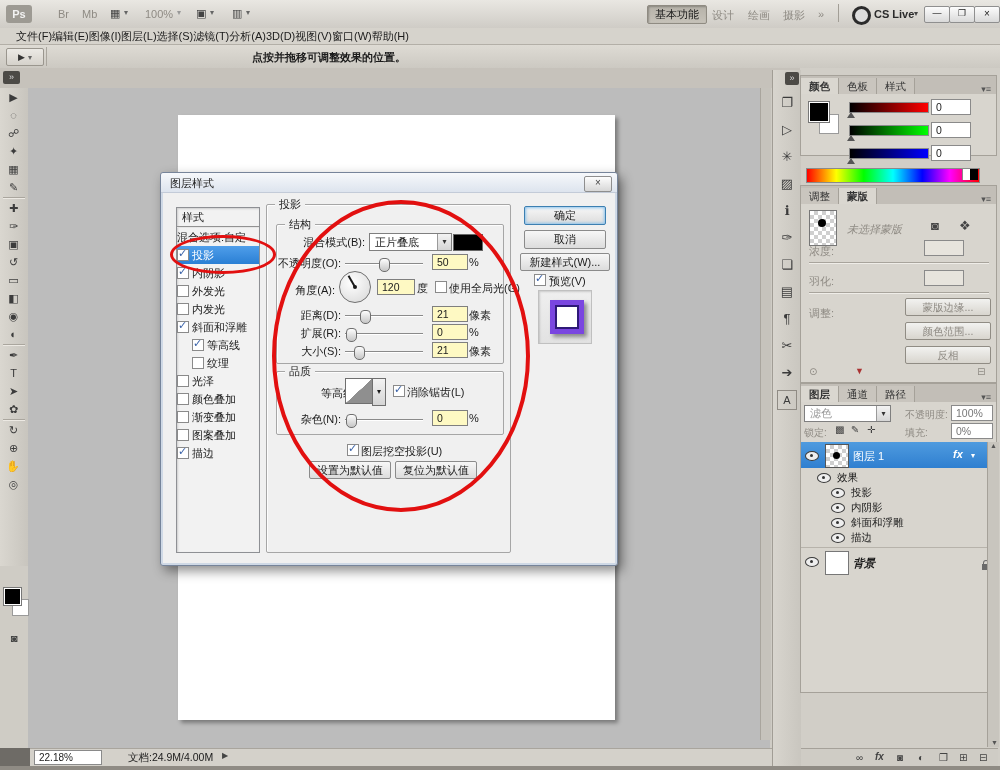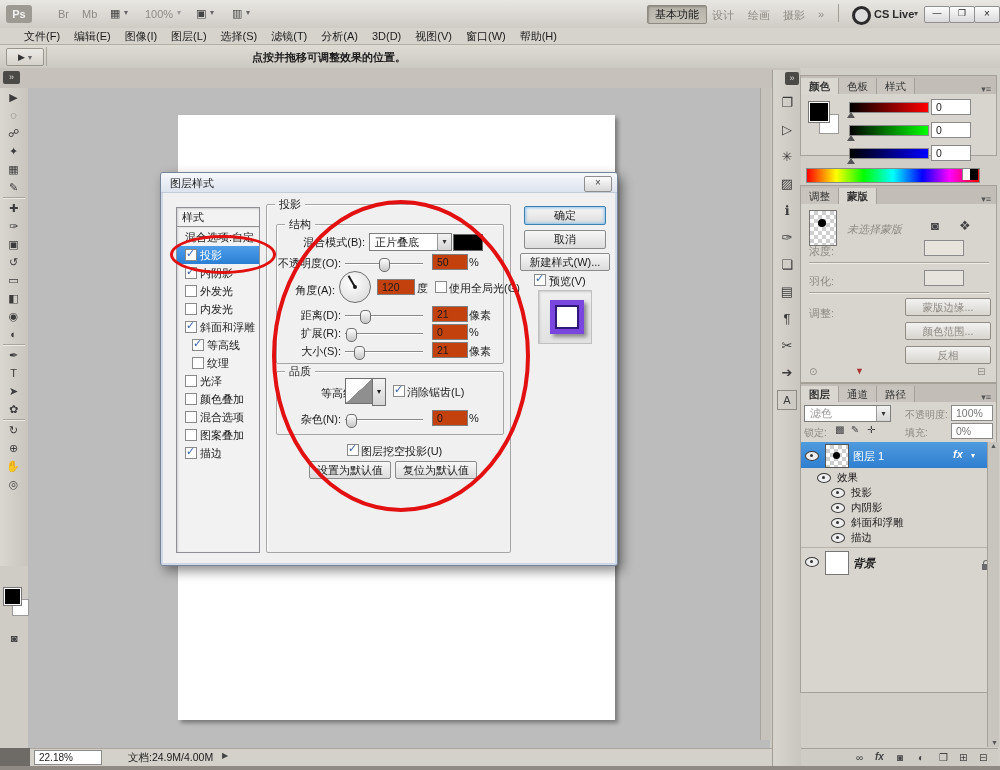--- a/index.html
+++ b/index.html
@@ -2,21 +2,21 @@
 <html><head>
 <meta charset="utf-8">
 <style>
   html,body{margin:0;padding:0}
   body{width:1000px;height:770px;position:relative;overflow:hidden;
        font-family:"Liberation Sans","DejaVu Sans",sans-serif;font-size:11px;color:#1b1b1b;
        background:#cfccc5;outline:1px solid #8a8781}
   .abs{position:absolute}
   
   #titlebar{left:0;top:0;width:1000px;height:28px;background:linear-gradient(#e9e7e2,#cfccc6);border-bottom:1px solid #a9a59d}
-  #menubar{left:0;top:28px;width:1000px;height:17px;background:#d6d3cc;border-bottom:1px solid #b3afa7;display:flex;align-items:center;gap:14px;padding-left:24px;box-sizing:border-box}
+  #menubar{left:0;top:28px;width:1000px;height:17px;background:#d6d3cc;border-bottom:1px solid #b3afa7;display:flex;align-items:center;padding-left:16px;box-sizing:border-box}
   .mi{white-space:nowrap;cursor:default}
   #optionsbar{left:0;top:45px;width:1000px;height:23px;background:linear-gradient(#dedbd4,#ccc9c2);border-bottom:1px solid #a9a59d}
   #tabbar{left:0;top:68px;width:1000px;height:20px;background:#c6c2bb}
   .chip{background:#4c4a46;color:#ddd;font-size:9px;text-align:center;line-height:13px;border-radius:2px}
   #doctab{left:38px;top:69px;width:178px;height:19px;background:linear-gradient(#dad7d0,#ccc9c2);border:1px solid #9b978f;border-bottom:none;border-radius:3px 3px 0 0;display:flex;align-items:center;padding:0 4px;box-sizing:border-box;gap:4px}
   #doctab span{font-size:10px;white-space:nowrap;overflow:hidden}
   
   #toolbar{left:0;top:88px;width:28px;height:478px;background:linear-gradient(90deg,#dad7d0,#c8c5be);border-right:1px solid #a19d95}
   .tool{width:27px;height:18px;text-align:center;line-height:18px;font-size:11px;color:#3c3c3c;cursor:pointer}
   .tsep{height:1px;background:#aaa69e;margin:1px 3px;box-shadow:0 1px 0 #ece9e3}
@@ -29,29 +29,29 @@
   #vscroll{left:760px;top:88px;width:10px;height:652px;background:#c6c3bc;border-left:1px solid #a9a59d}
   #page{left:178px;top:115px;width:437px;height:605px;background:#fff;box-shadow:3px 3px 4px rgba(0,0,0,.35);z-index:1}
   
   #dlg{left:160px;top:172px;width:456px;height:392px;background:#f0f0f0;border:1px solid #76849a;border-radius:3px;
        box-shadow:0 0 0 2px #cfd9e6 inset,4px 5px 12px rgba(0,0,0,.45);z-index:10}
   #dlgtitle{left:0;top:0;width:100%;height:20px;line-height:20px;padding-left:9px;box-sizing:border-box;
        background:linear-gradient(#f6f8fb,#dde4ee);border-bottom:1px solid #c3cbd8;border-radius:3px 3px 0 0}
   #dlgclose{right:5px;top:3px;width:26px;height:14px;background:linear-gradient(#fdfdfd,#d7d7d7);border:1px solid #8e8e8e;border-radius:2px;text-align:center;line-height:12px;font-size:10px;color:#444}
   .slist{left:15px;top:34px;width:82px;height:344px;background:#f2f2f2;border:1px solid #8e9094;box-shadow:inset 1px 1px 2px rgba(0,0,0,.15)}
   .slhead{height:18px;line-height:18px;padding-left:5px;border-bottom:2px groove #e6e6e6}
-  .sli{height:18px;display:flex;align-items:center;gap:3px;padding-left:8px;cursor:pointer;white-space:nowrap}
+  .sli{height:18px;display:flex;align-items:center;gap:3px;padding-left:0;cursor:pointer;white-space:nowrap}
   .sli.ind{padding-left:15px}
   .sli.on{background:linear-gradient(#4f9eea,#2a7fd4);color:#fff}
   .cb{width:10px;height:10px;background:#fff;border:1px solid #8a8a8a;display:inline-block;position:relative;flex:none}
   .cb.on::after{content:"✓";position:absolute;left:0;top:-3px;font-size:11px;color:#3a62a8;font-weight:bold}
   .gb{position:absolute;border:1px solid #a6a6a6;border-radius:2px;box-shadow:1px 1px 0 #fdfdfd inset}
   .gbl{position:absolute;top:-8px;left:8px;background:#f0f0f0;padding:0 4px;line-height:14px;white-space:nowrap}
   .lab{position:absolute;text-align:right;white-space:nowrap}
-  .vb{position:absolute;width:30px;height:14px;background:#c2410c;border:1px solid #7f7f7f;line-height:14px;padding-left:4px;font-size:10.5px}
+  .vb{position:absolute;width:30px;height:14px;background:#fef9c3;border:1px solid #7f7f7f;line-height:14px;padding-left:4px;font-size:10.5px}
   .unit{position:absolute;white-space:nowrap}
   .sel{position:absolute;height:16px;background:#fff;border:1px solid #7f7f7f;line-height:16px;padding-left:5px;box-sizing:content-box}
   .da{position:absolute;right:0;top:0;width:13px;height:100%;border-left:1px solid #9a9a9a;background:linear-gradient(#f3f3f3,#d5d5d5);text-align:center;font-size:8px;line-height:16px;color:#333}
   .trk{position:absolute;height:0;border-top:1px solid #8a8a8a;border-bottom:1px solid #fff}
   .th{position:absolute;width:9px;height:12px;top:-6px;background:linear-gradient(#fdfdfd,#c6c6c6);border:1px solid #6f6f6f;border-radius:4px 4px 5px 5px}
   .btn{position:absolute;background:linear-gradient(#f7f7f7,#dcdcdc);border:1px solid #8b8b8b;border-radius:2px;text-align:center;cursor:pointer}
   .btn.def{border-color:#3c7fb1;box-shadow:inset 0 0 3px 1px #8cc3ec}
   .dial{position:absolute;width:30px;height:30px;border-radius:50%;border:1px solid #707070;background:radial-gradient(circle at 40% 35%,#ffffff,#d6d6d6)}
   .needle{position:absolute;left:50%;top:50%;width:13px;height:2px;margin-top:-1px;background:#1a1a1a;transform-origin:0 50%;transform:rotate(-120deg)}
   .dialdot{position:absolute;left:13px;top:13px;width:4px;height:4px;border-radius:50%;background:#1a1a1a}
@@ -229,21 +229,21 @@
     <div class="sli">
         <span class="cb"></span>
         <span>光泽</span>
       </div>
     <div class="sli">
         <span class="cb"></span>
         <span>颜色叠加</span>
       </div>
     <div class="sli">
         <span class="cb"></span>
-        <span>混合选项</span>
+        <span>渐变叠加</span>
       </div>
     <div class="sli">
         <span class="cb"></span>
         <span>图案叠加</span>
       </div>
     <div class="sli">
         <span class="cb on"></span>
         <span>描边</span>
       </div>
   </div>

